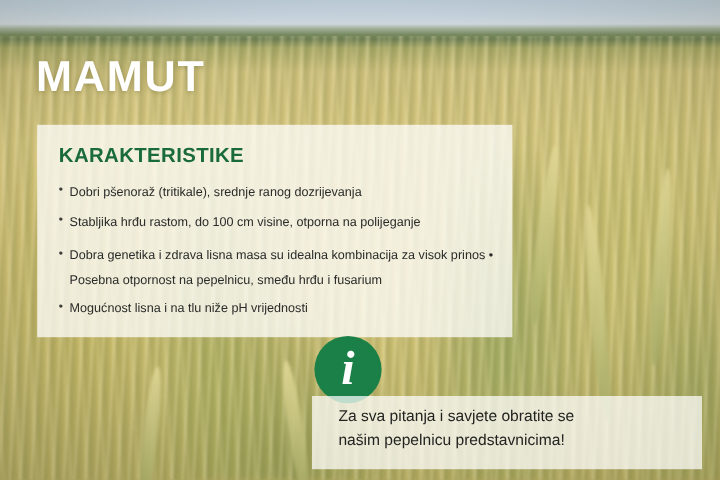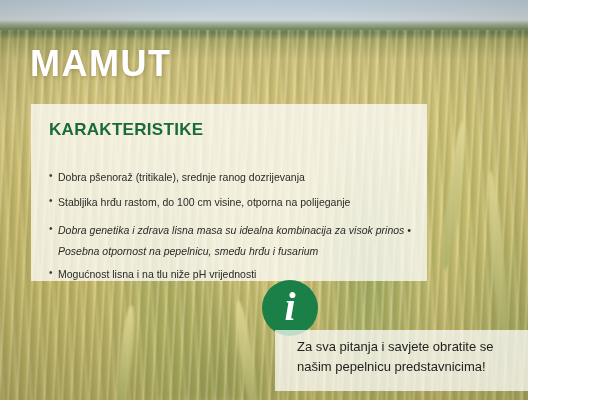--- a/index.html
+++ b/index.html
@@ -6,21 +6,21 @@
   * { margin:0; padding:0; box-sizing:border-box; }
 
   html, body {
     width:600px; height:400px;
     overflow:hidden;
     font-family:"Liberation Sans", sans-serif;
   }
 
   #poster {
     position:relative;
-    width:528px; height:400px;
+    width:600px; height:400px;
     overflow:hidden;
     background:#c9bf7a;
   }
 
   
   .bg-layer { position:absolute; inset:0; }
 
   
   .bg-sky {
     background:
@@ -96,21 +96,21 @@
     width:396px; height:177px;
     background:rgba(255,255,255,.74);
     padding:16px 16px 10px 18px;
   }
 
   .panel-heading {
     font-size:17px;
     font-weight:bold;
     color:#1a6b3c;
     letter-spacing:.3px;
-    margin-bottom:30px;
+    margin-bottom:13px;
   }
 
   .feature-list { list-style:none; }
 
   .feature-item {
     font-size:10.5px;
     color:#2a2a28;
     line-height:1.35;
     margin-bottom:11px;
     padding-left:9px;
@@ -121,21 +121,20 @@
     position:absolute;
     left:0; top:-1px;
     font-size:10px;
     color:#3a3a36;
   }
   
   .feature-item.justified {
     text-align:justify;
     line-height:1.95;
     margin-bottom:6px;
-    font-style:italic;
   }
 
   
   .info-badge {
     position:absolute;
     left:262px; top:280px;
     width:56px; height:56px;
     border-radius:50%;
     background:#1b8048;
     display:flex;
@@ -148,21 +147,21 @@
     font-weight:bold;
     font-size:40px;
     color:#ffffff;
     line-height:1;
     transform:translateY(-1px);
   }
 
   
   .panel-cta {
     position:absolute;
-    left:275px; top:330px;
+    left:260px; top:330px;
     width:325px; height:61px;
     background:rgba(255,255,255,.72);
     padding:7px 14px 0 22px;
   }
   .cta-line {
     font-size:13px;
     color:#232321;
     line-height:1.5;
     white-space:nowrap;
   }
@@ -183,21 +182,21 @@
   <div class="bg-ear" style="left:120px; top:305px; height:105px; transform:rotate(6deg);"></div>
 
   <div class="bg-layer bg-vignette"></div>
 
   <div class="title">MAMUT</div>
 
   <div class="panel-main">
     <div class="panel-heading">KARAKTERISTIKE</div>
 
     <ul class="feature-list">
-      <li class="feature-item">Dobra pšenoraž (tritikale), srednje ranog dozrijevanja</li>
+      <li class="feature-item">Dobri pšenoraž (tritikale), srednje ranog dozrijevanja</li>
       <li class="feature-item">Stabljika hrđu rastom, do 100 cm visine, otporna na polijeganje</li>
       <li class="feature-item justified">Dobra genetika i zdrava lisna masa su idealna kombinacija za visok prinos • Posebna otpornost na pepelnicu, smeđu hrđu i fusarium</li>
       <li class="feature-item">Mogućnost lisna i na tlu niže pH vrijednosti</li>
     </ul>
   </div>
 
   <div class="info-badge">
     <span class="glyph">i</span>
   </div>
 

